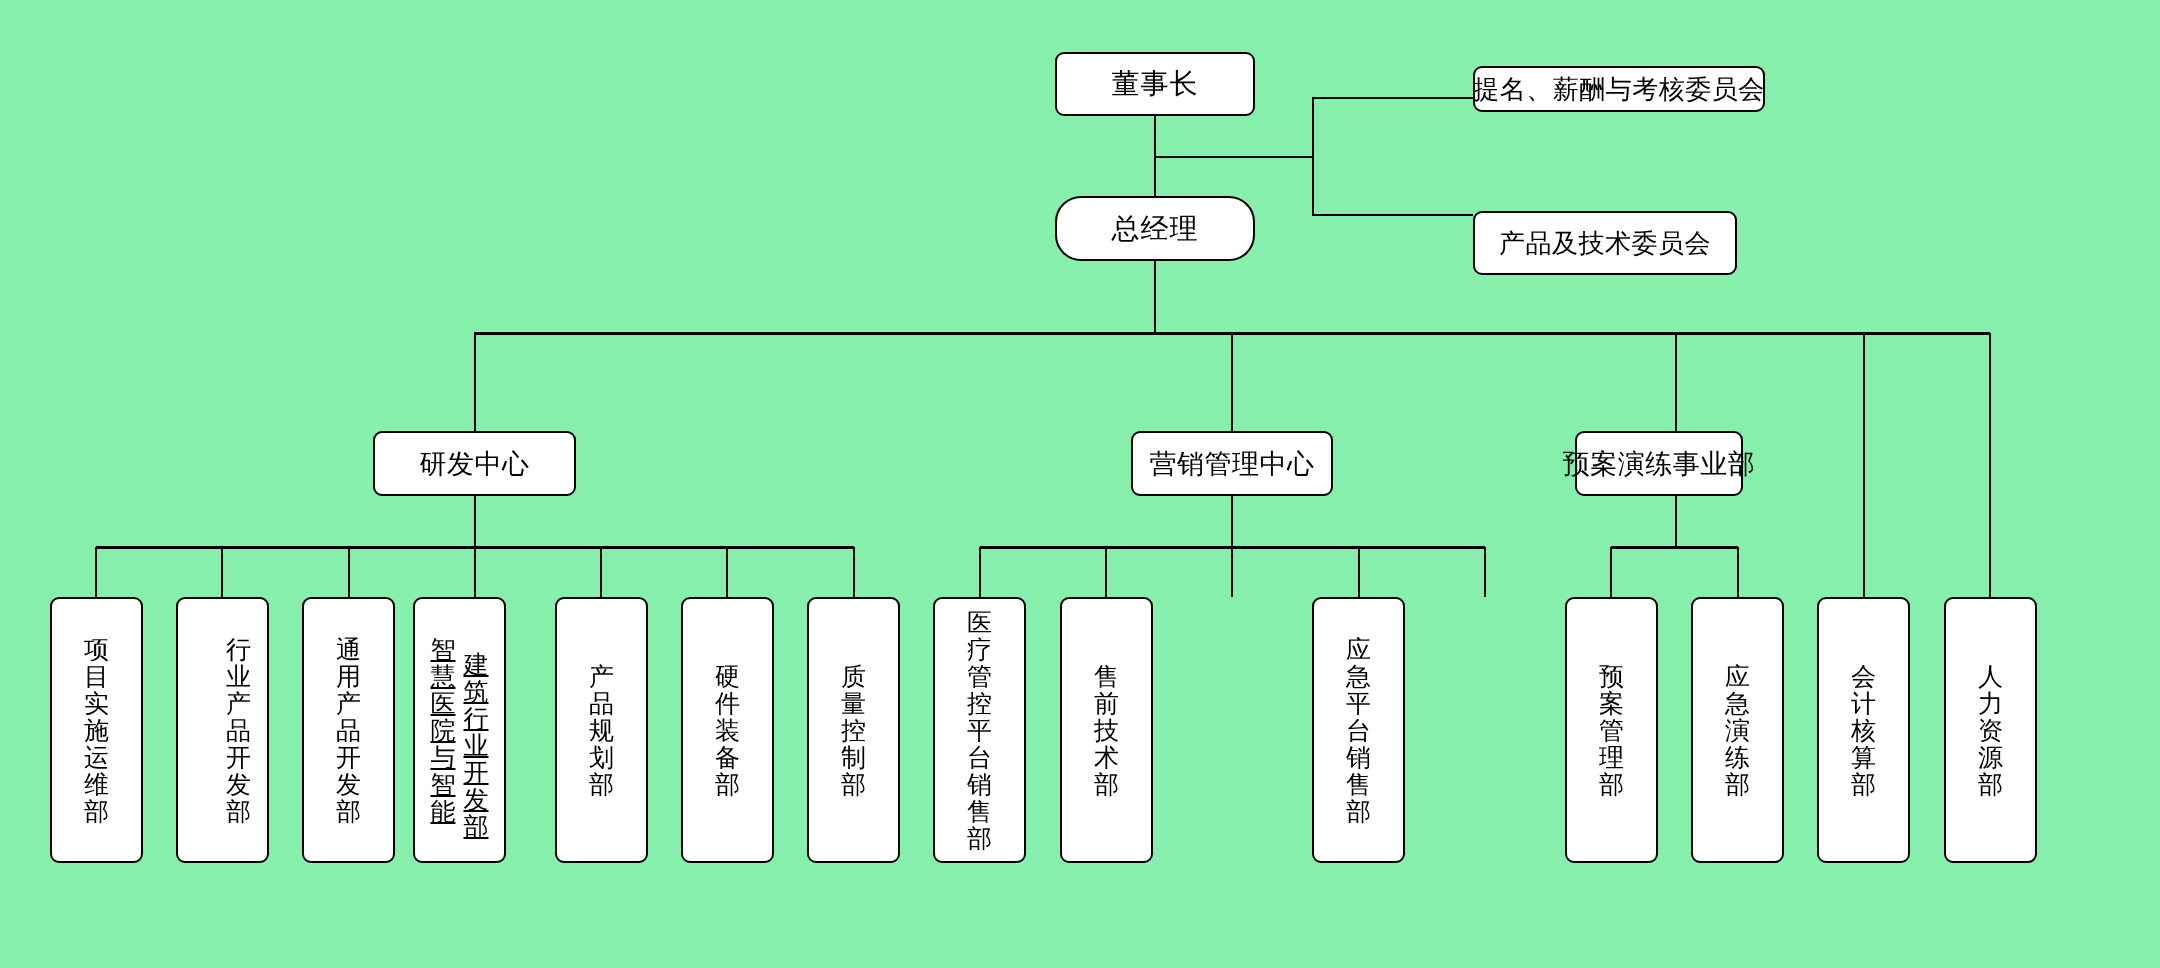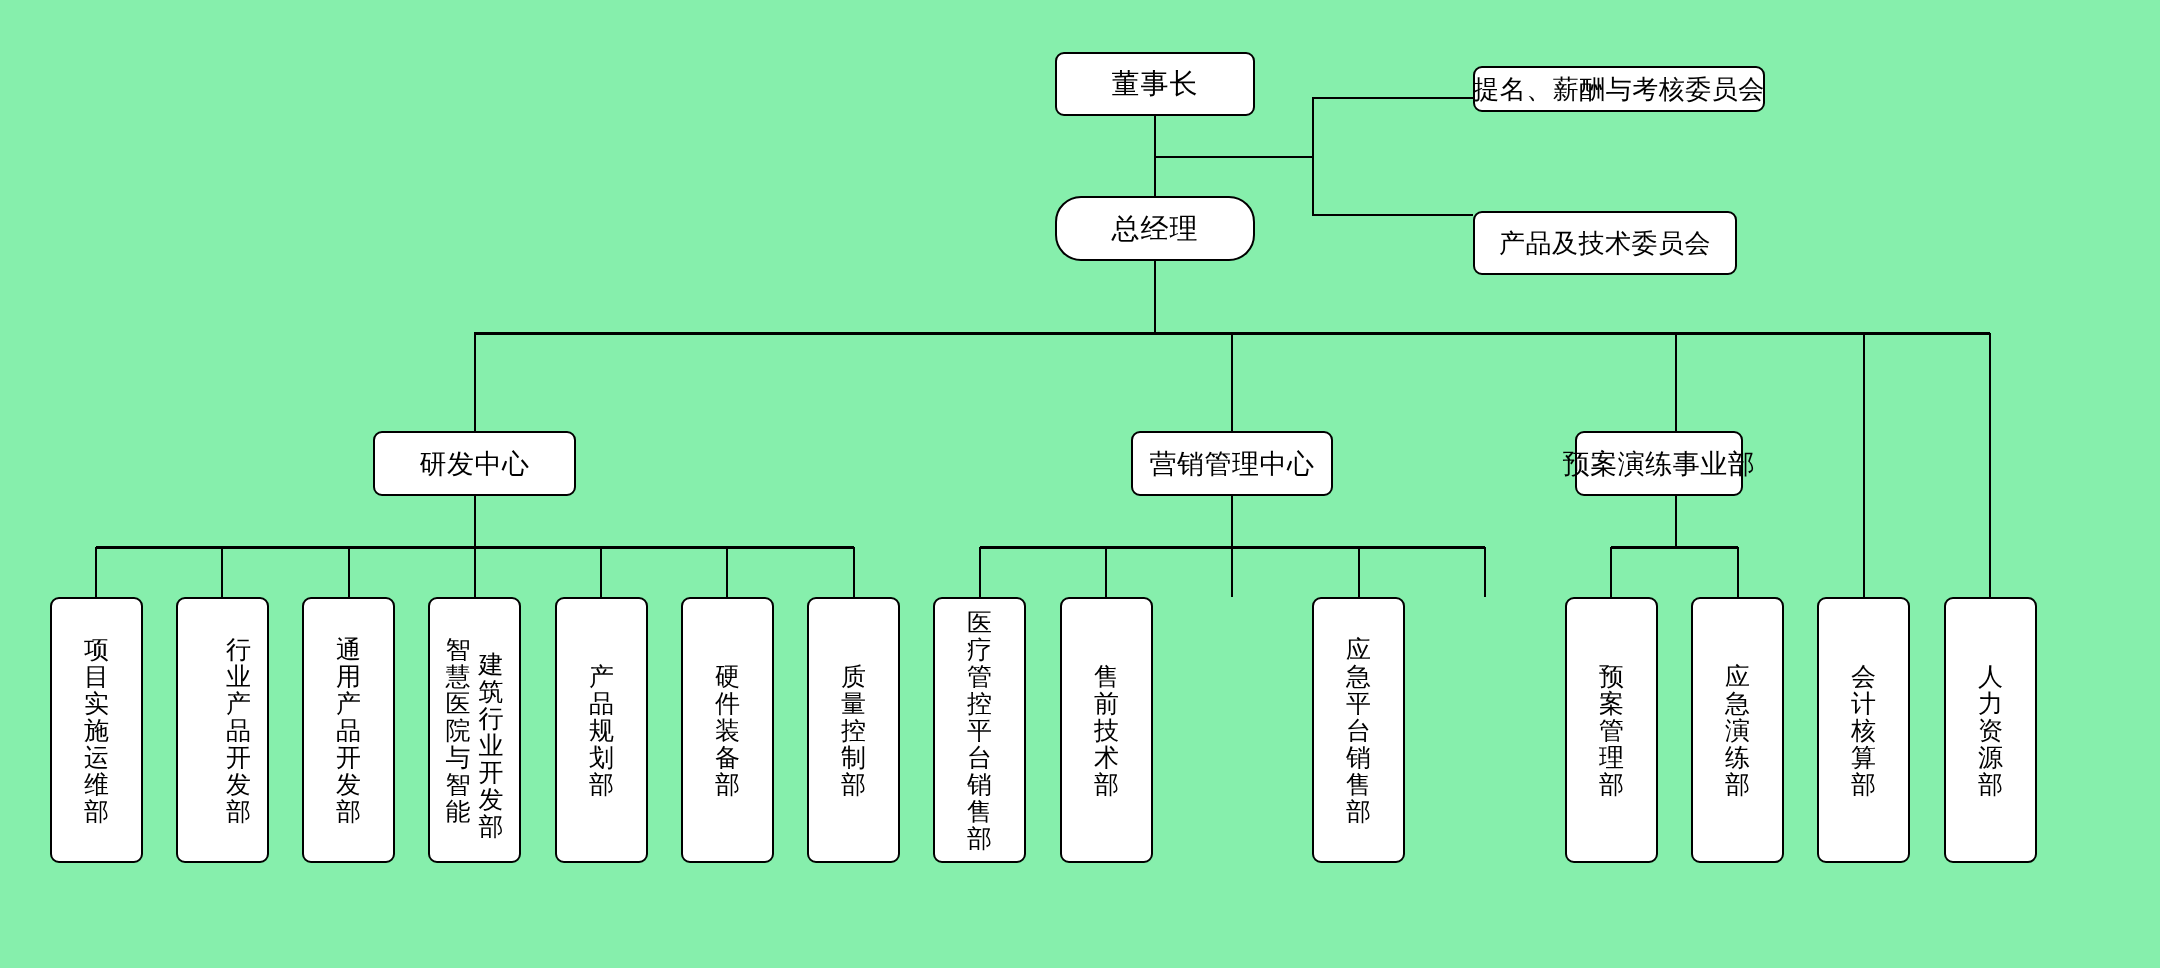--- a/index.html
+++ b/index.html
@@ -122,21 +122,21 @@
       <span class="vcol">行业产品开发部</span>
 
     </div>
   </div>
   <div class="box dept" style="left:302px;">
     <div class="vtext">
       <span class="vcol">通用产品开发部</span>
 
     </div>
   </div>
-  <div class="box dept" style="left:428px;">
+  <div class="box dept" style="left:413px;text-decoration:underline;">
     <div class="vtext">
       <span class="vcol">智慧医院与智能</span>
       <span class="vcol">建筑行业开发部</span>
     </div>
   </div>
   <div class="box dept" style="left:555px;">
     <div class="vtext">
       <span class="vcol">产品规划部</span>
 
     </div>

